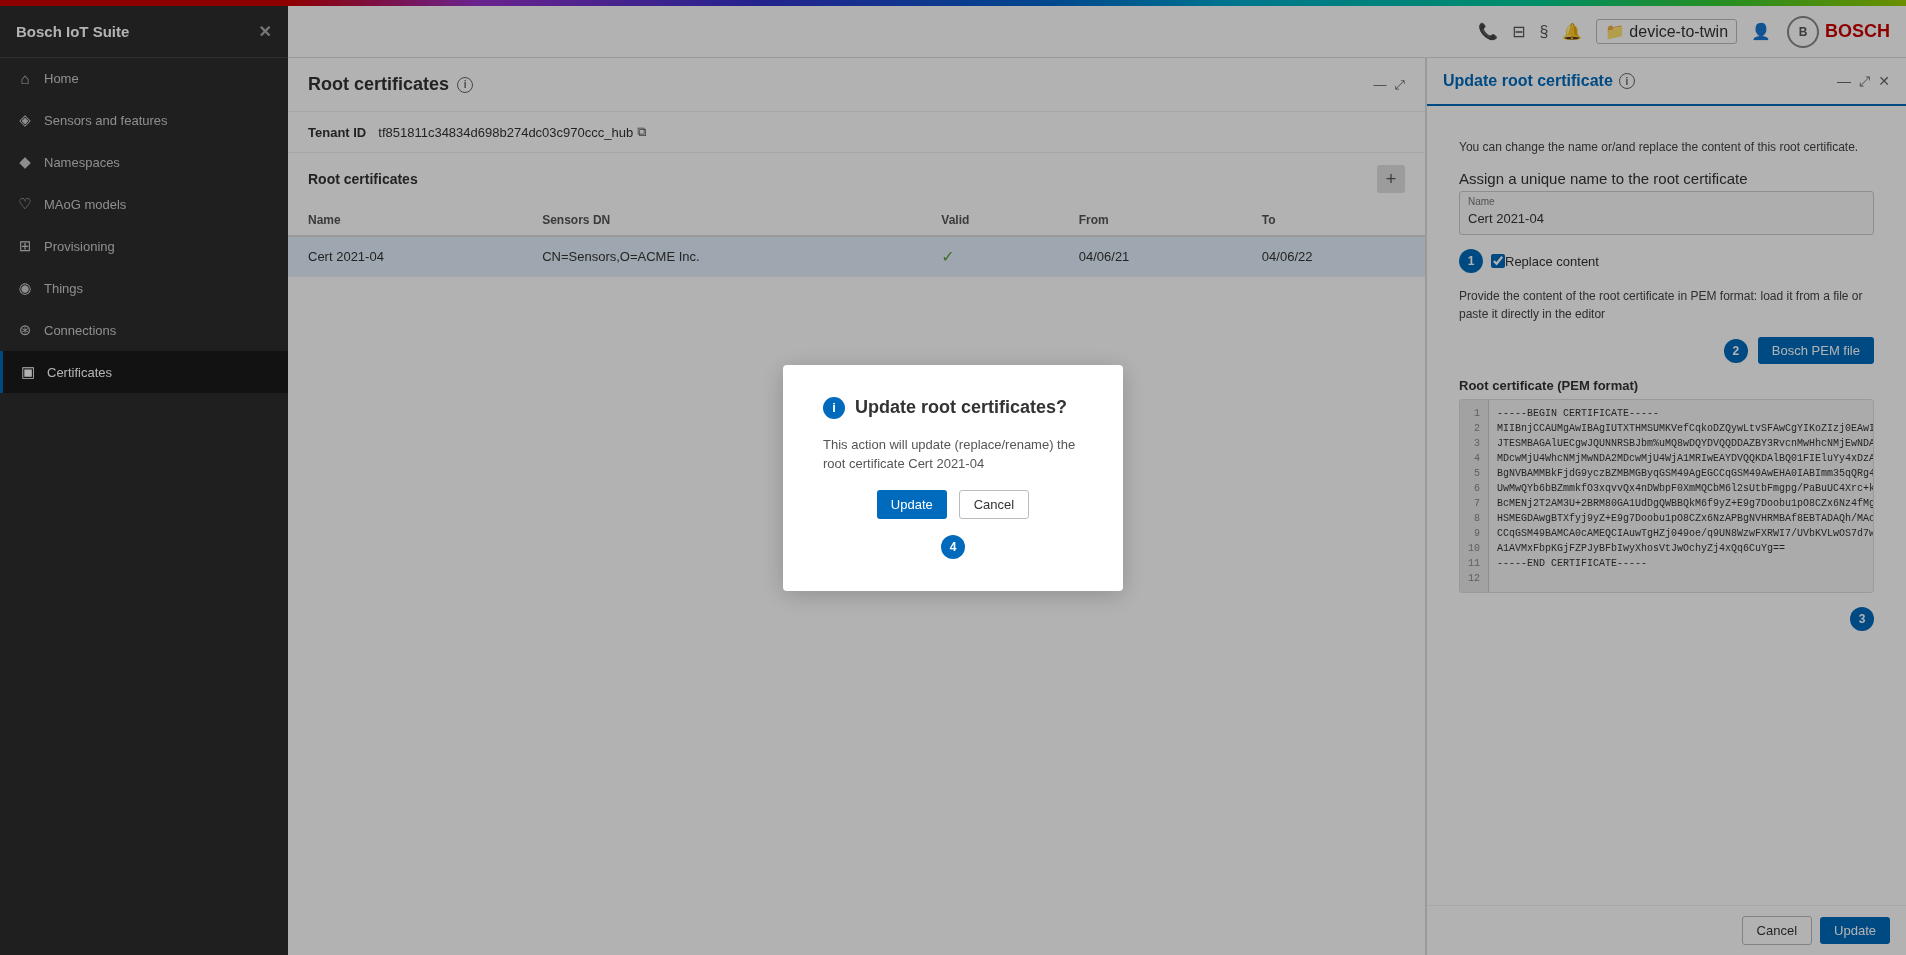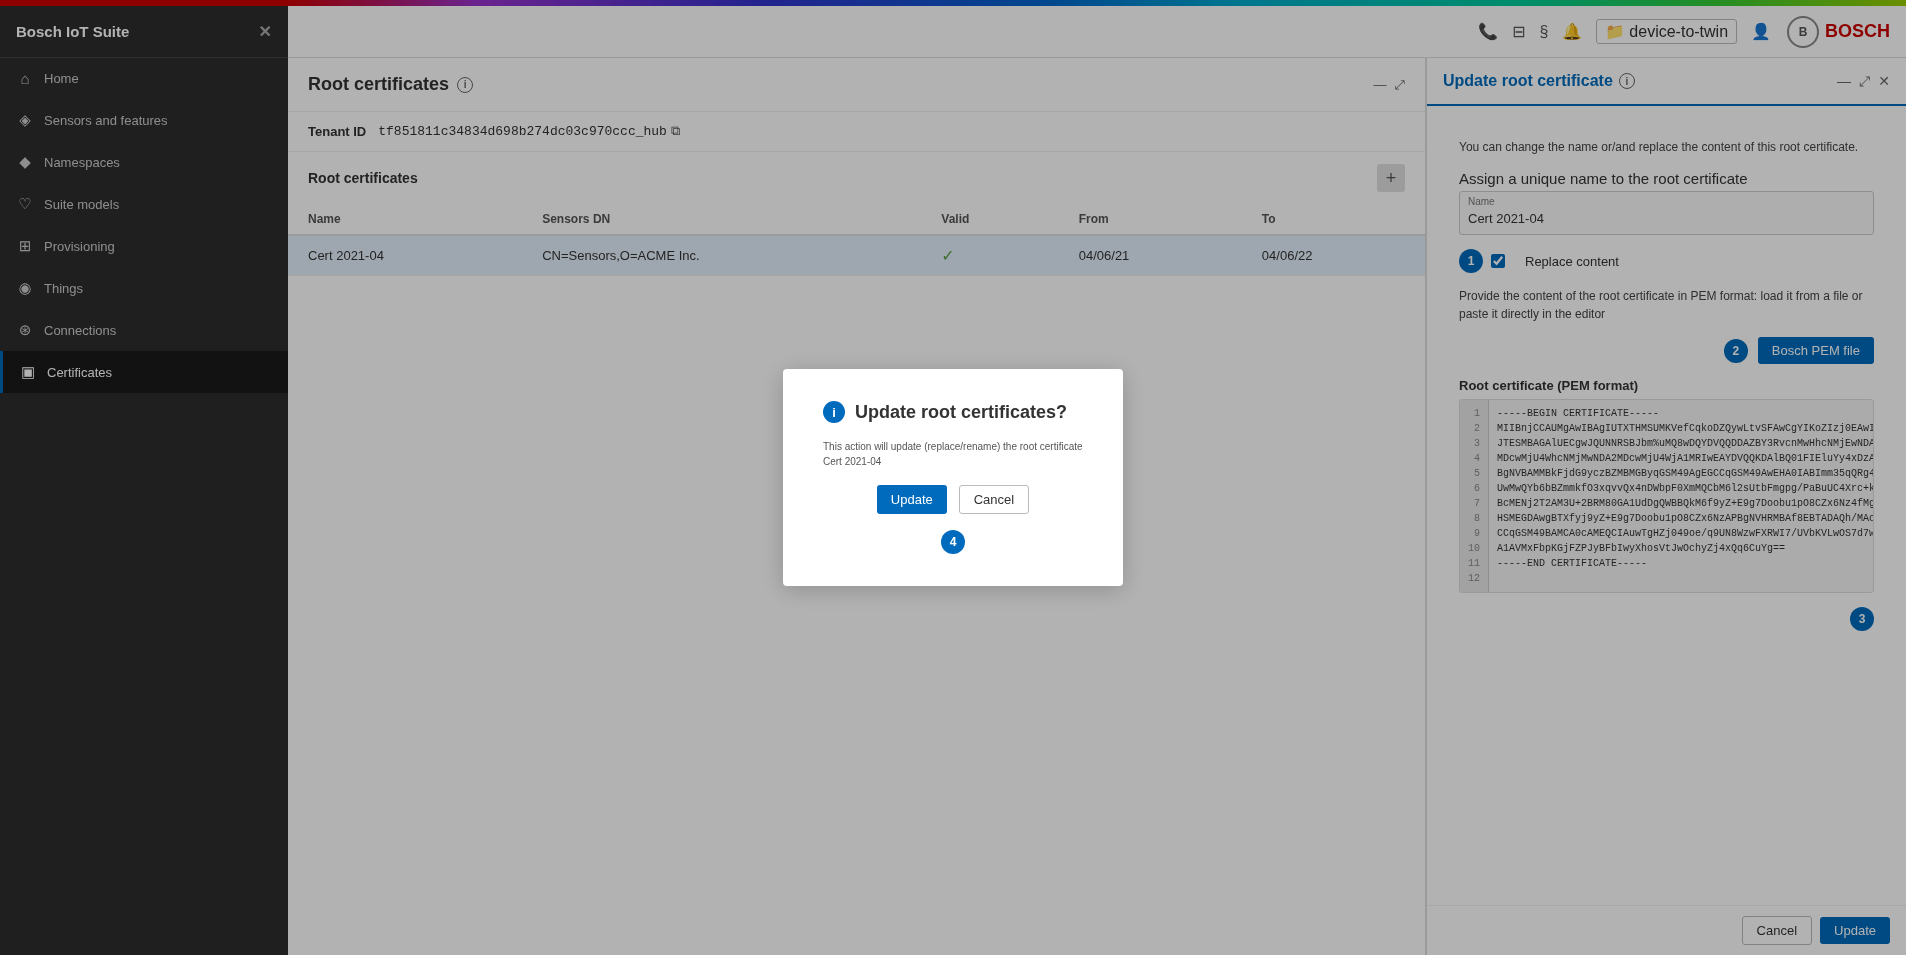--- a/index.html
+++ b/index.html
@@ -142,21 +142,21 @@
     .tenant-row {
       padding: 12px 20px;
       display: flex;
       align-items: center;
       gap: 12px;
       border-bottom: 1px solid #eee;
       font-size: 13px;
     }
 
     .tenant-label { font-weight: 600; color: #333; }
-    .tenant-value { color: #333; display: flex; align-items: flex-end; gap: 4px; font-family: Liberation Mono, monospace; }
+    .tenant-value { color: #333; display: flex; align-items: flex-end; gap: 4px; }
 
     .section-header {
       padding: 12px 20px;
       font-size: 14px;
       font-weight: 600;
       color: #333;
       display: flex;
       align-items: center;
       justify-content: space-between;
     }
@@ -239,21 +239,21 @@
       padding: 4px 8px;
       background: #f9f9f9;
     }
 
     .name-field-label { font-size: 10px; color: #777; }
     .name-field-value { font-size: 13px; color: #333; padding: 4px 0; }
 
     .checkbox-row {
       display: flex;
       align-items: center;
-      gap: 20px;
+      gap: 0;
       font-size: 13px;
       color: #333;
     }
 
     .checkbox-row input[type="checkbox"] { width: 14px; height: 14px; accent-color: #006bbd; }
 
     .step-badge {
       width: 24px; height: 24px;
       border-radius: 50%;
       background: #006bbd;
@@ -377,21 +377,21 @@
       background: #006bbd;
       color: #fff;
       font-size: 13px;
       font-weight: 700;
       display: flex;
       align-items: center;
       justify-content: center;
       flex-shrink: 0;
     }
 
-    .dialog-body { font-size: 10px; color: #555; line-height: 1.5; }
+    .dialog-body { font-size: 13px; color: #555; line-height: 1.5; }
 
     .dialog-footer {
       display: flex;
       gap: 12px;
       justify-content: center;
     }
 
     .step-row {
       display: flex;
       align-items: center;
@@ -438,21 +438,21 @@
       <div class="nav-item">
         <span class="nav-icon">◈</span>
         <span>Sensors and features</span>
       </div>
       <div class="nav-item">
         <span class="nav-icon">◆</span>
         <span>Namespaces</span>
       </div>
       <div class="nav-item">
         <span class="nav-icon">♡</span>
-        <span>Suite models</span>
+        <span>MAoG models</span>
       </div>
       <div class="nav-item">
         <span class="nav-icon">⊞</span>
         <span>Provisioning</span>
       </div>
       <div class="nav-item">
         <span class="nav-icon">◉</span>
         <span>Things</span>
       </div>
       <div class="nav-item">

